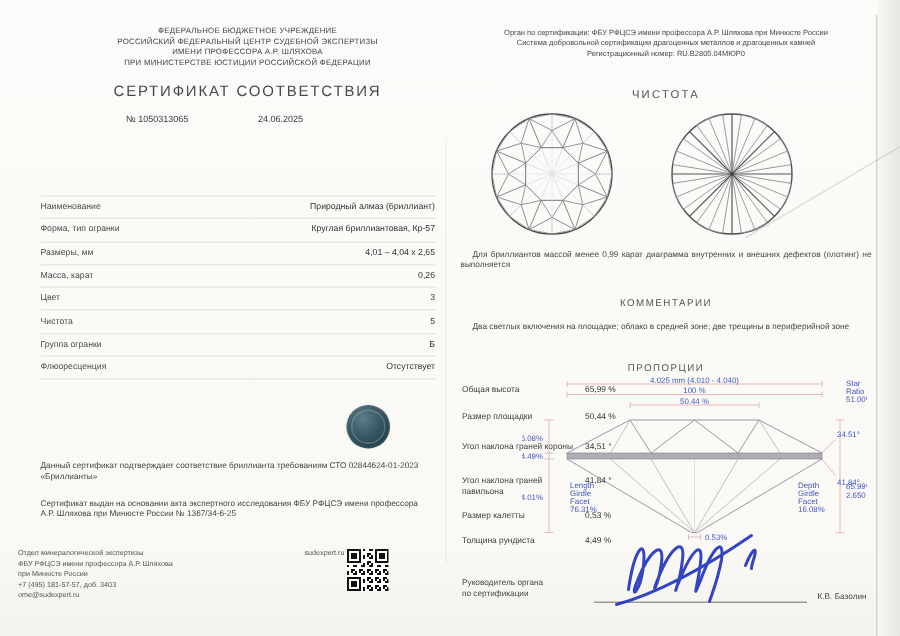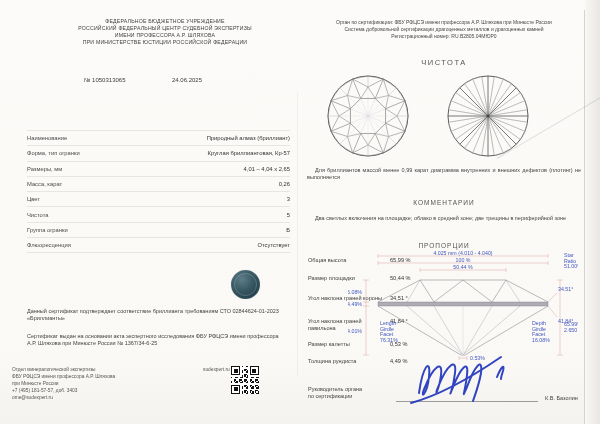--- a/index.html
+++ b/index.html
@@ -52,20 +52,21 @@
 
 <div id="canvas">
 
   <div class="abs org-lines ctr">
     <div>ФЕДЕРАЛЬНОЕ БЮДЖЕТНОЕ УЧРЕЖДЕНИЕ</div>
     <div>РОССИЙСКИЙ ФЕДЕРАЛЬНЫЙ ЦЕНТР СУДЕБНОЙ ЭКСПЕРТИЗЫ</div>
     <div>ИМЕНИ ПРОФЕССОРА А.Р. ШЛЯХОВА</div>
     <div>ПРИ МИНИСТЕРСТВЕ ЮСТИЦИИ РОССИЙСКОЙ ФЕДЕРАЦИИ</div>
   </div>
 
+  <div class="abs cert-title ctr">СЕРТИФИКАТ СООТВЕТСТВИЯ</div>
 
   <div class="abs num-row">
     <span class="num">№ 1050313065</span>
     <span class="date">24.06.2025</span>
   </div>
 
   <div class="abs spec-table">
     <div class="spec-row">
         <span class="lbl">Наименование</span>
         <span class="val">Природный алмаз (бриллиант)</span>

